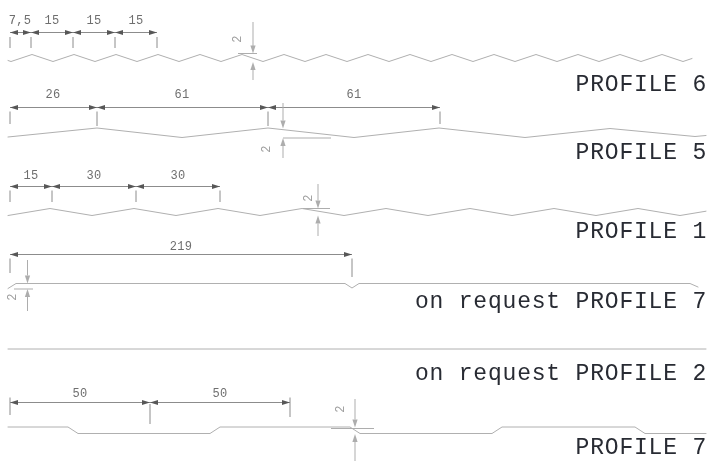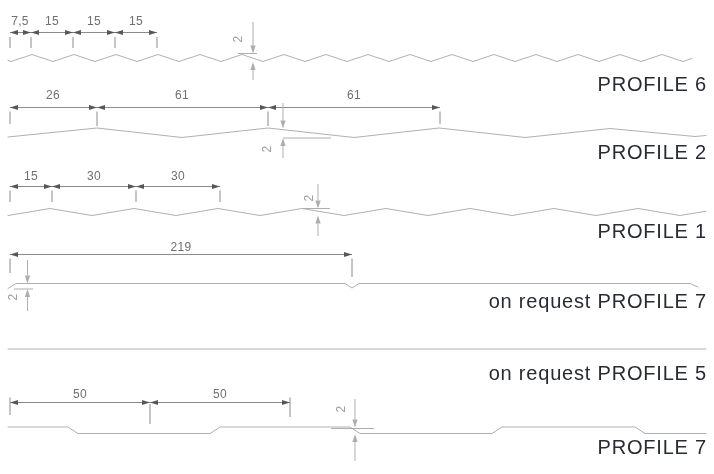--- a/index.html
+++ b/index.html
@@ -1,32 +1,32 @@
 <!DOCTYPE html>
 <html><head>
 <meta charset="utf-8">
 <style>
   html,body{margin:0;padding:0;background:#fff;}
   .canvas{position:relative;width:714px;height:474px;background:#ffffff;overflow:hidden;
-          font-family:Liberation Sans, sans-serif;}
+          font-family:Liberation Mono, monospace;}
   .canvas svg{position:absolute;left:0;top:0;}
   
   .profile{fill:none;stroke:#b0b0b0;stroke-width:1;stroke-linejoin:round;stroke-linecap:round;}
   
   .dl{stroke:#8c8c8c;stroke-width:1;}
   .ar{fill:#575757;stroke:none;}
   
   .h2 line{stroke:#adadad;stroke-width:1;}
   .h2 polygon{fill:#adadad;stroke:none;}
   
   .dim{position:absolute;transform:translateX(-50%);font-size:12px;line-height:1;
        color:#6f6f6f;letter-spacing:.3px;white-space:nowrap;}
   .rot{transform:translate(-50%,-50%) rotate(-90deg);color:#9e9e9e;}
   
-  .label{position:absolute;right:7px;font-size:20px;line-height:1;color:#282b33;
+  .label{position:absolute;right:7px;font-size:23px;line-height:1;color:#282b33;
          letter-spacing:.8px;white-space:nowrap;}
 </style>
 </head>
 <body>
 
 <div class="canvas">
 
   <svg width="714" height="474" viewBox="0 0 714 474">
 
     <g>
@@ -167,19 +167,19 @@
     <span class="dim rot" style="left:309px;top:198px">2</span>
 
     <span class="dim" style="left:181px;top:241px">219</span>
     <span class="dim rot" style="left:13px;top:297px">2</span>
 
     <span class="dim" style="left:80px;top:388px">50</span>
     <span class="dim" style="left:220px;top:388px">50</span>
     <span class="dim rot" style="left:341px;top:409px">2</span>
 
     <span class="label" style="top:74px">PROFILE 6</span>
-    <span class="label" style="top:142px">PROFILE 2</span>
+    <span class="label" style="top:142px">PROFILE 5</span>
     <span class="label" style="top:221px">PROFILE 1</span>
     <span class="label" style="top:291px">on request PROFILE 7</span>
-    <span class="label" style="top:363px">on request PROFILE 5</span>
+    <span class="label" style="top:363px">on request PROFILE 2</span>
     <span class="label" style="top:437px">PROFILE 7</span>
   </div>
 </div>
 
 </body></html>

